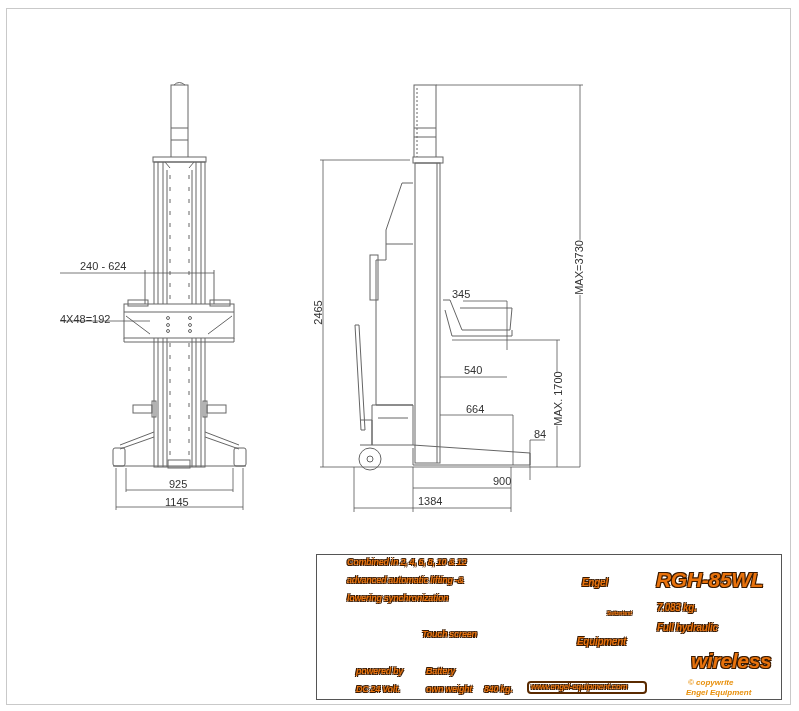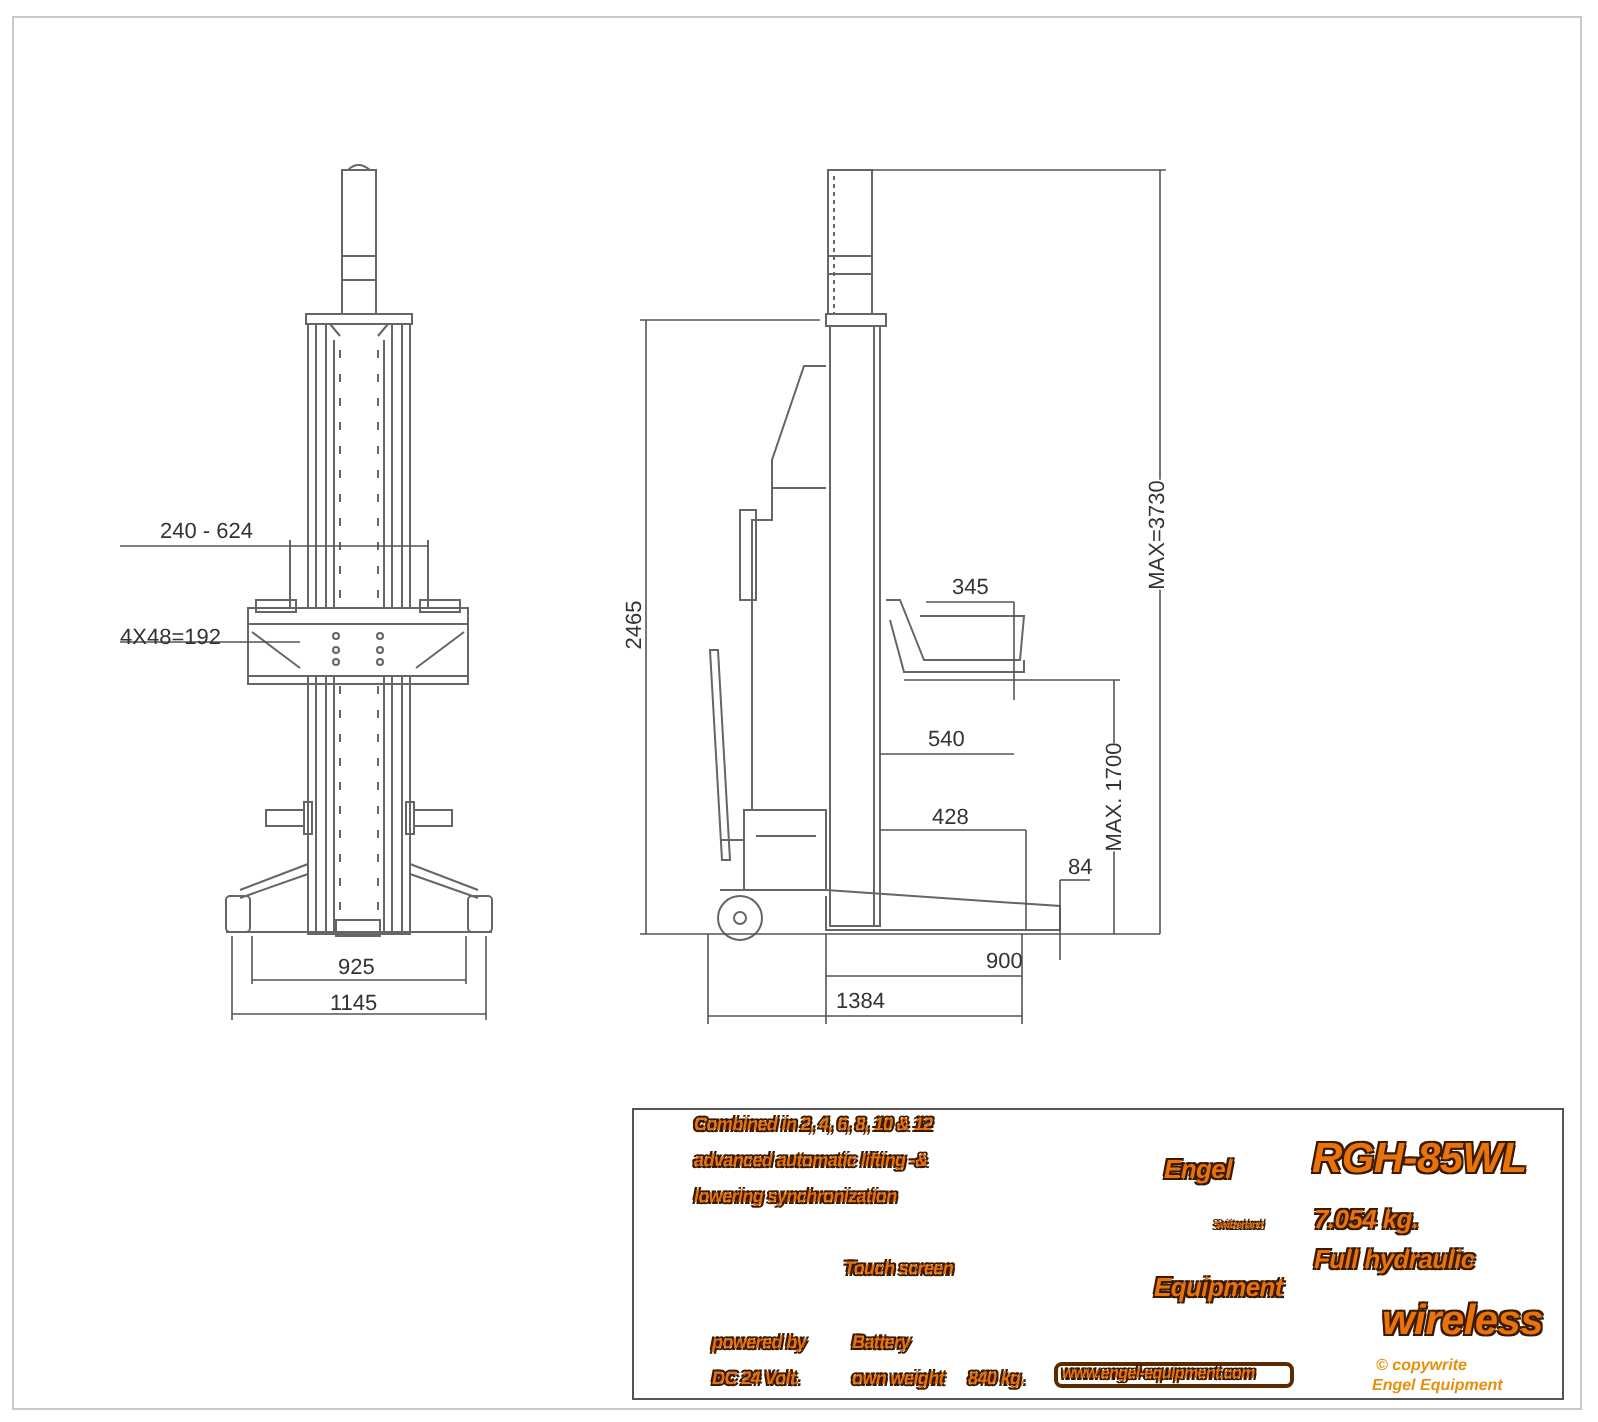--- a/index.html
+++ b/index.html
@@ -6,21 +6,21 @@
   body{width:799px;height:711px;position:relative;overflow:hidden;font-family:"Liberation Sans",sans-serif;}
   .frame{position:absolute;left:6px;top:8px;width:785px;height:697px;border:1px solid #c9c9c9;box-sizing:border-box;}
   svg.draw{position:absolute;left:0;top:0;}
   .dim{position:absolute;font-family:"Liberation Sans",sans-serif;font-size:11px;color:#333;white-space:nowrap;line-height:1;}
   .vdim{transform:rotate(-90deg);transform-origin:center center;}
   .tb{position:absolute;left:316px;top:554px;width:466px;height:146px;border:1px solid #555;box-sizing:border-box;background:#fff;}
   .otxt{position:absolute;font-family:"Liberation Sans",sans-serif;font-weight:bold;font-style:italic;color:#e8720c;
         text-shadow:-1px -1px 0 #3a1a00,1px -1px 0 #3a1a00,-1px 1px 0 #3a1a00,1px 1px 0 #3a1a00;white-space:nowrap;line-height:1;letter-spacing:-0.3px;}
   .small{font-size:9px;}
   .big{font-size:21px;}
-  .mid{font-size:13px;}
+  .mid{font-size:10px;}
   .web{position:absolute;left:527px;top:681px;width:120px;height:13px;border:2px solid #5a2a00;border-radius:4px;background:#fff;box-sizing:border-box;}
   .copy{position:absolute;font-family:"Liberation Sans",sans-serif;font-weight:bold;font-style:italic;font-size:8px;color:#e8900c;white-space:nowrap;line-height:1;}
 </style>
 </head>
 <body>
 
 <div class="frame"></div>
 
 <svg class="draw" width="799" height="711" stroke="#666" fill="none" stroke-width="1">
 
@@ -162,24 +162,24 @@
   <path d="M540 578 Q535 560 560 566 Q590 575 615 565 Q640 560 625 590 Q620 612 600 612 Q575 615 560 598 Q545 585 540 578 Z" stroke="#444" stroke-width="1.2" fill="none"></path>
 </svg>
 
 <div class="dim" style="left:80px;top:261px;">240 - 624</div>
 <div class="dim" style="left:60px;top:314px;">4X48=192</div>
 <div class="dim" style="left:169px;top:479px;">925</div>
 <div class="dim" style="left:165px;top:497px;text-align:right;">1145</div>
 
 <div class="dim vdim" style="left:306px;top:307px;">2465</div>
 <div class="dim vdim" style="left:552px;top:262px;background:#fff;">MAX=3730</div>
-<div class="dim" style="left:476px;top:289px;text-align:right;">345</div>
+<div class="dim" style="left:452px;top:289px;text-align:right;">345</div>
 <div class="dim" style="left:464px;top:365px;">540</div>
 <div class="dim vdim" style="left:531px;top:393px;background:#fff;">MAX. 1700</div>
-<div class="dim" style="left:466px;top:404px;">428</div>
+<div class="dim" style="left:466px;top:404px;">664</div>
 <div class="dim" style="left:534px;top:429px;">84</div>
 <div class="dim" style="left:450px;top:476px;margin-left:43px;">900</div>
 <div class="dim" style="left:418px;top:496px;">1384</div>
 
 <div class="tb"></div>
 <div class="otxt small" style="left:347px;top:558px;">Combined in 2, 4, 6, 8, 10 &amp; 12</div>
 <div class="otxt small" style="left:347px;top:576px;">advanced automatic lifting -&amp;</div>
 <div class="otxt small" style="left:347px;top:594px;">lowering synchronization</div>
 <div class="otxt small" style="left:422px;top:630px;">Touch screen</div>
 <div class="otxt small" style="left:356px;top:667px;">powered by</div>
@@ -189,17 +189,17 @@
 <div class="otxt small" style="left:484px;top:685px;">840 kg.</div>
 
 <div class="otxt mid" style="left:582px;top:578px;">Engel</div>
 <div class="otxt mid" style="left:577px;top:594px;margin-top:43px;">Equipment</div>
 <div class="otxt" style="left:607px;top:611px;font-size:5px;">Switzerland</div>
 
 <div class="web"></div>
 <div class="otxt" style="left:531px;top:683px;font-size:8px;">www.engel-equipment.com</div>
 
 <div class="otxt big" style="left:656px;top:569px;">RGH-85WL</div>
-<div class="otxt mid" style="left:657px;top:603px;">7.054 kg.</div>
+<div class="otxt mid" style="left:657px;top:603px;">7.083 kg.</div>
 <div class="otxt mid" style="left:657px;top:623px;">Full hydraulic</div>
 <div class="otxt big" style="left:656px;top:650px;margin-left:35px;">wireless</div>
 <div class="copy" style="left:688px;top:679px;">© copywrite</div>
 <div class="copy" style="left:686px;top:689px;">Engel Equipment</div>
 
 </body></html>

